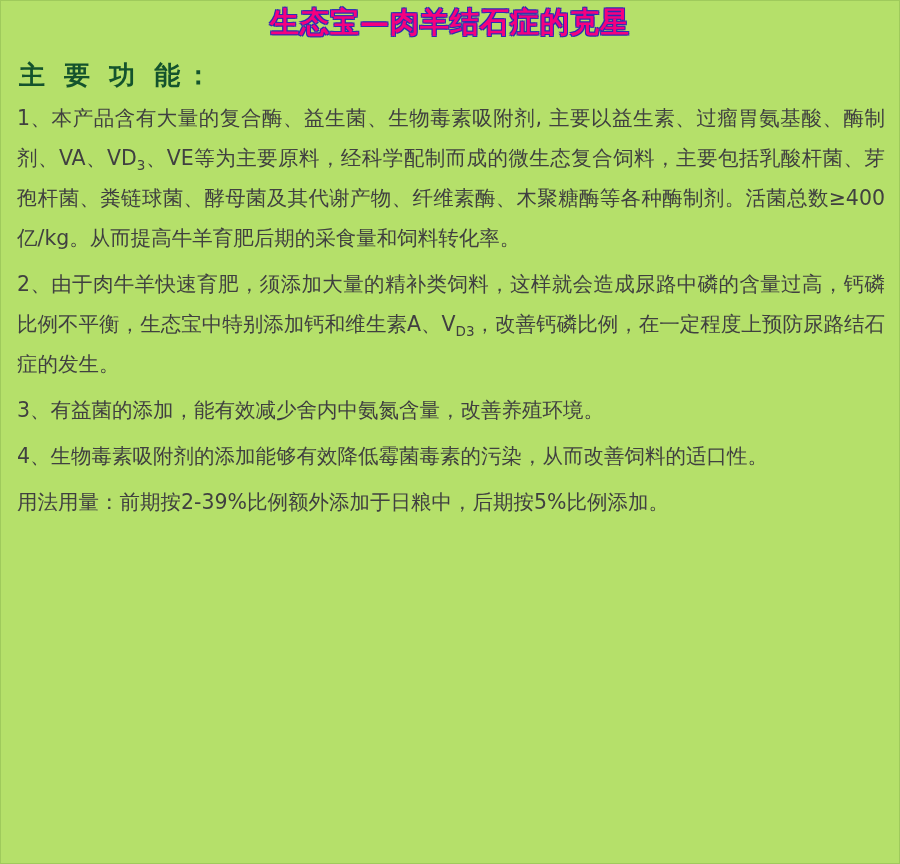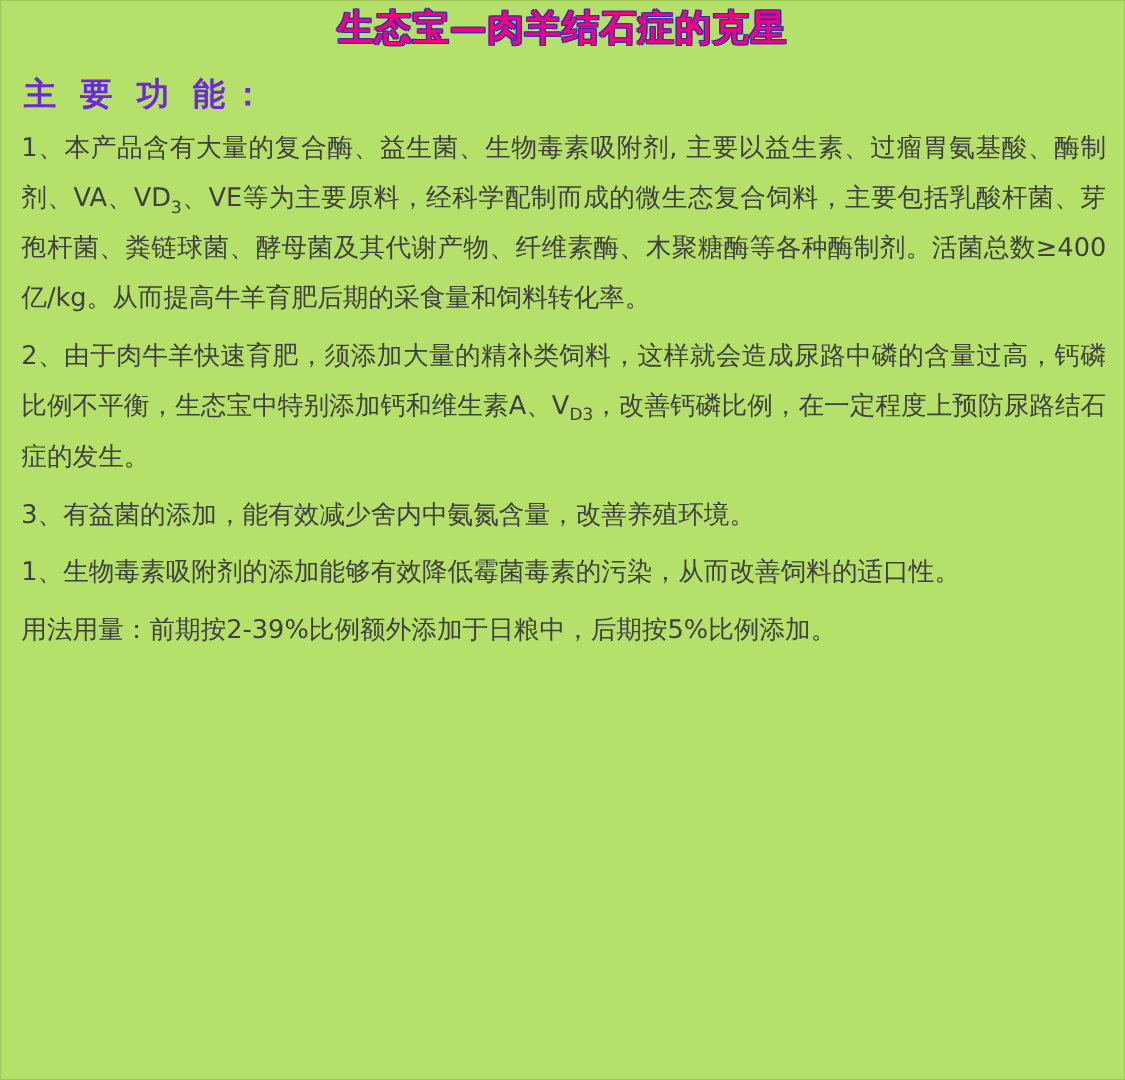--- a/index.html
+++ b/index.html
@@ -32,21 +32,21 @@
     line-height: 1.2;
     text-shadow:
       -1px -1px 0 #2d2db5,
        1px -1px 0 #2d2db5,
       -1px  1px 0 #2d2db5,
        1px  1px 0 #2d2db5;
   }
   .section-head {
     font-size: 26px;
     font-weight: bold;
-    color: #6d28d9;
+    color: #14532d;
     padding: 14px 0 6px 18px;
     letter-spacing: 5px;
   }
   .body-text {
     padding: 0 14px 0 16px;
   }
   p.para {
     margin: 0 0 6px 0;
     font-size: 20.5px;
     line-height: 1.95;
@@ -68,17 +68,17 @@
 <div class="page">
 
   <div class="title">生态宝—肉羊结石症的克星</div>
 
   <div class="section-head">主 要 功 能：</div>
 
   <div class="body-text">
     <p class="para">1、本产品含有大量的复合酶、益生菌、生物毒素吸附剂, 主要以益生素、过瘤胃氨基酸、酶制剂、VA、VD<span class="sub">3</span>、VE等为主要原料，经科学配制而成的微生态复合饲料，主要包括乳酸杆菌、芽孢杆菌、粪链球菌、酵母菌及其代谢产物、纤维素酶、木聚糖酶等各种酶制剂。活菌总数≥400亿/kg。从而提高牛羊育肥后期的采食量和饲料转化率。</p>
     <p class="para">2、由于肉牛羊快速育肥，须添加大量的精补类饲料，这样就会造成尿路中磷的含量过高，钙磷比例不平衡，生态宝中特别添加钙和维生素A、V<span class="sub">D3</span>，改善钙磷比例，在一定程度上预防尿路结石症的发生。</p>
     <p class="para">3、有益菌的添加，能有效减少舍内中氨氮含量，改善养殖环境。</p>
-    <p class="para">1、生物毒素吸附剂的添加能够有效降低霉菌毒素的污染，从而改善饲料的适口性。</p>
+    <p class="para">4、生物毒素吸附剂的添加能够有效降低霉菌毒素的污染，从而改善饲料的适口性。</p>
     <p class="para last">用法用量：前期按2-39%比例额外添加于日粮中，后期按5%比例添加。</p>
   </div>
 
 </div>
 
 </body></html>

